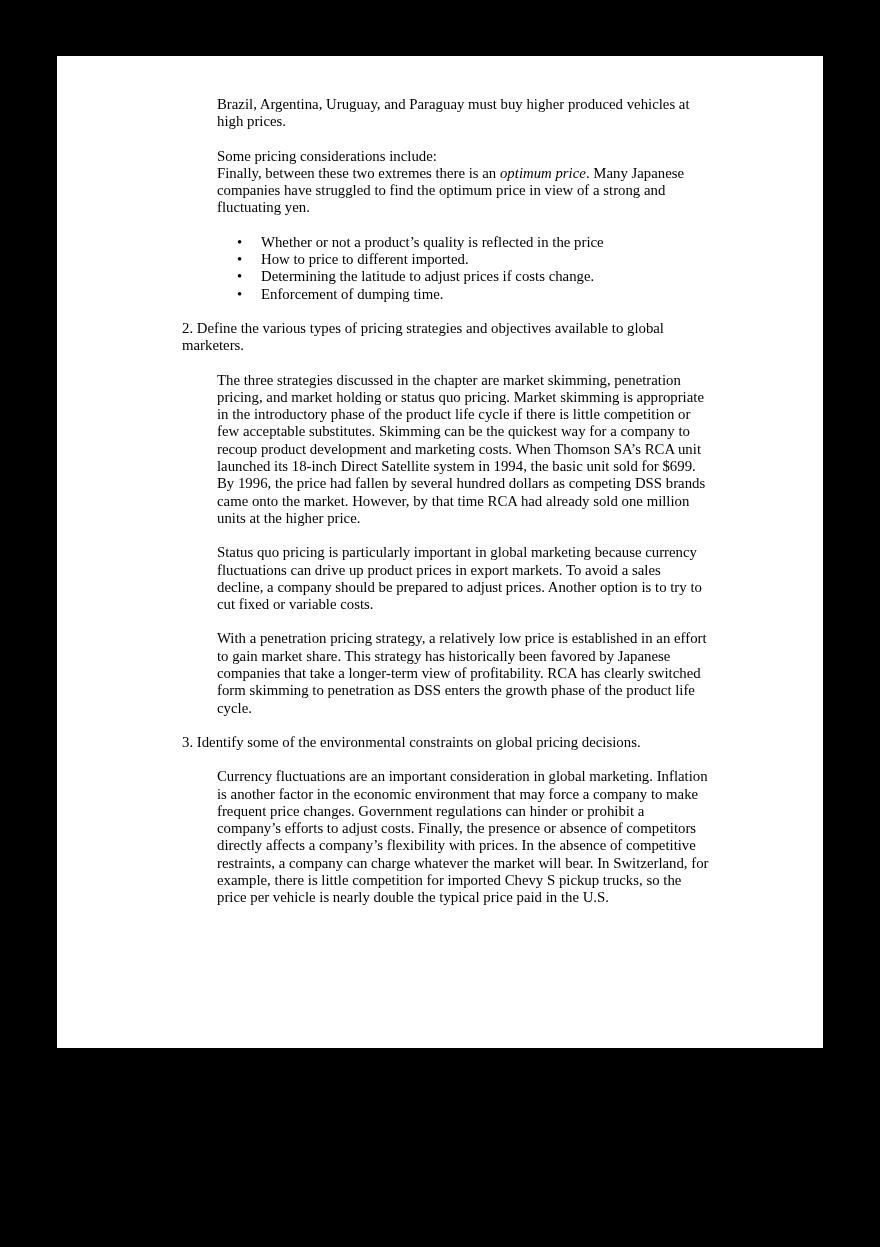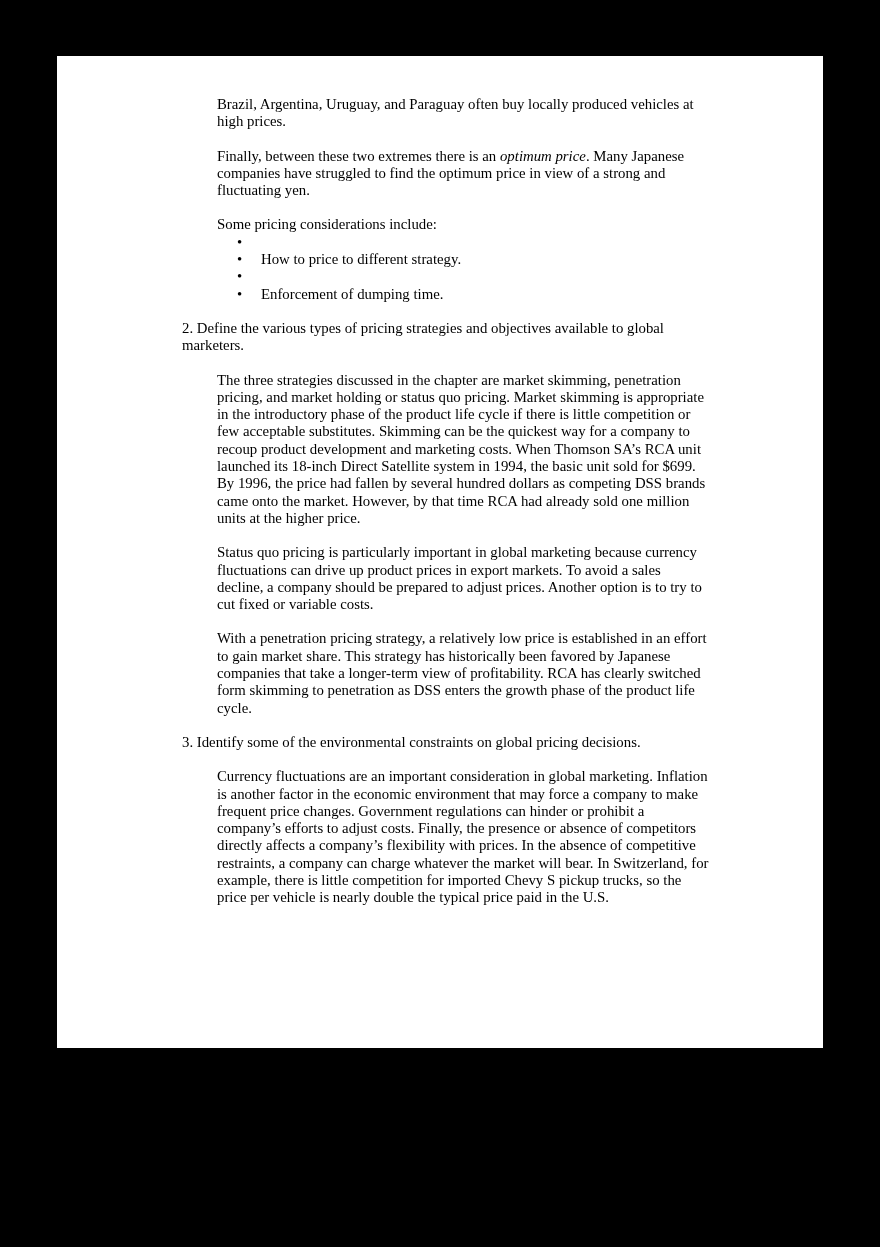--- a/index.html
+++ b/index.html
@@ -53,36 +53,38 @@
   }
   .italic {
     font-style: italic;
   }
 </style>
 </head>
 <body>
 
 <div class="page">
 
-  <p class="para">Brazil, Argentina, Uruguay, and Paraguay often buy locally produced vehicles at high prices.</p>
+  <p class="para">Brazil, Argentina, Uruguay, and Paraguay must buy higher produced vehicles at high prices.</p>
+
+  <p class="para no-gap">Some pricing considerations include:</p>
 
   <p class="para"><span>Finally, between these two extremes there is an </span><span class="italic">optimum price</span><span>. Many Japanese companies have struggled to find the optimum price in view of a strong and fluctuating yen.</span></p>
-
-  <p class="para no-gap">Some pricing considerations include:</p>
 
   <div class="bullet-list">
     <div class="bullet-item">
       <span class="dot">•</span>
+      <span>Whether or not a product’s quality is reflected in the price</span>
     </div>
     <div class="bullet-item">
       <span class="dot">•</span>
-      <span>How to price to different strategy.</span>
+      <span>How to price to different imported.</span>
     </div>
     <div class="bullet-item">
       <span class="dot">•</span>
+      <span>Determining the latitude to adjust prices if costs change.</span>
     </div>
     <div class="bullet-item">
       <span class="dot">•</span>
       <span>Enforcement of dumping time.</span>
     </div>
   </div>
 
   <p class="question">2. Define the various types of pricing strategies and objectives available to global marketers.</p>
 
   <p class="para">The three strategies discussed in the chapter are market skimming, penetration pricing, and market holding or status quo pricing. Market skimming is appropriate in the introductory phase of the product life cycle if there is little competition or few acceptable substitutes. Skimming can be the quickest way for a company to recoup product development and marketing costs. When Thomson SA’s RCA unit launched its 18-inch Direct Satellite system in 1994, the basic unit sold for $699. By 1996, the price had fallen by several hundred dollars as competing DSS brands came onto the market. However, by that time RCA had already sold one million units at the higher price.</p>

